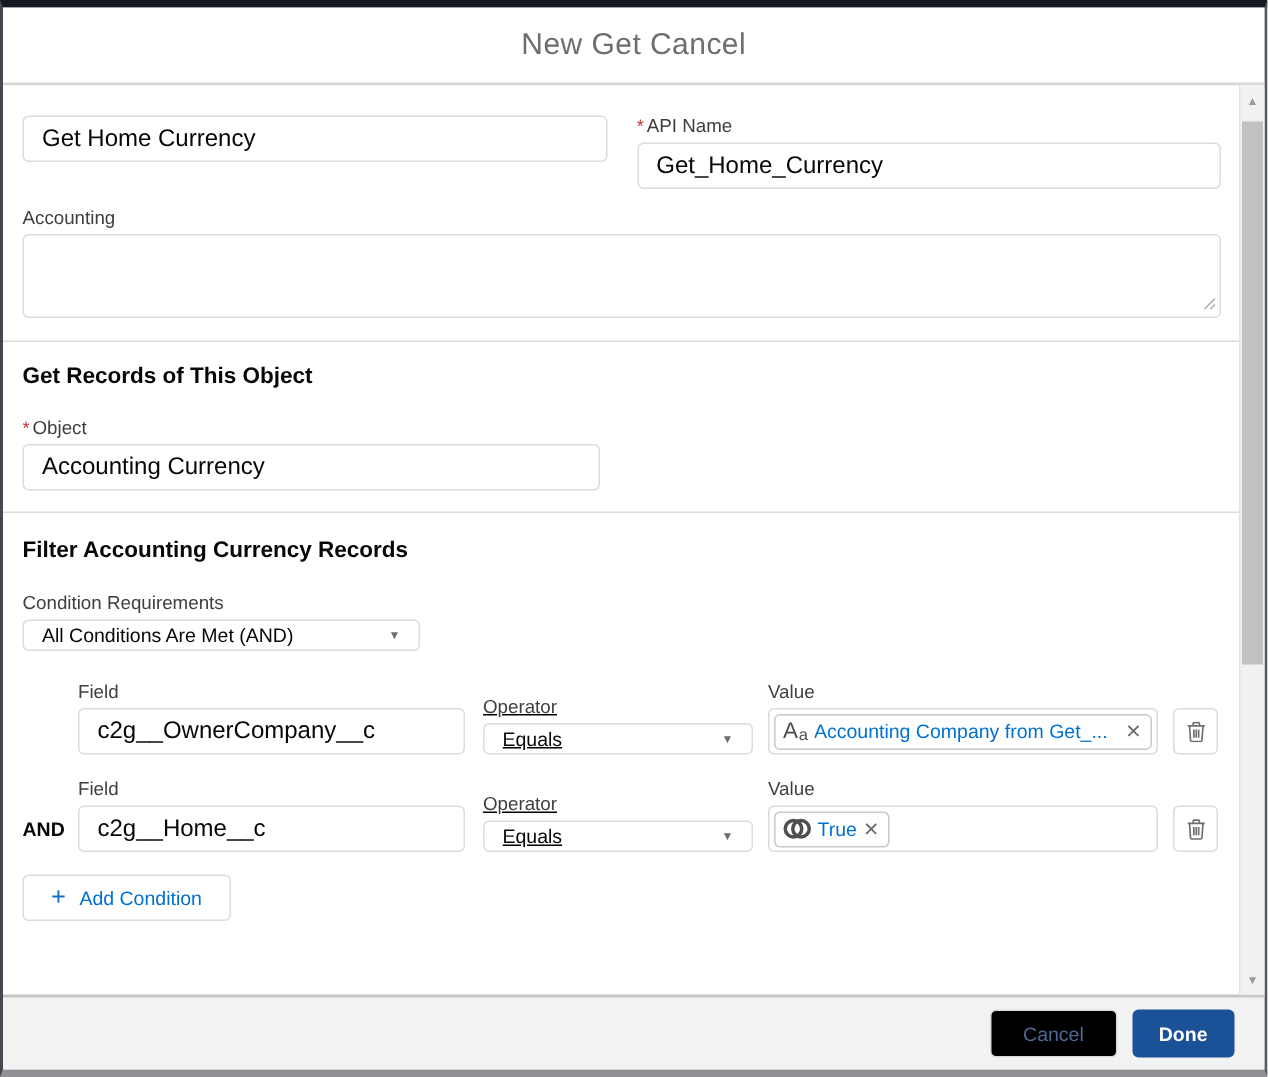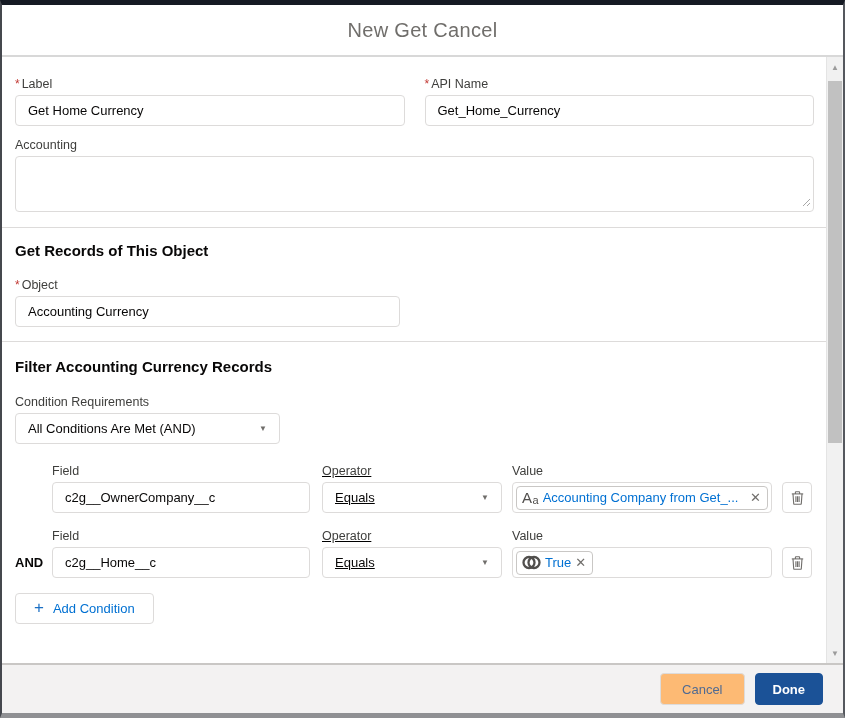--- a/index.html
+++ b/index.html
@@ -29,21 +29,21 @@
   .intro { margin-top:18px; font-size:13px; color:#080707; }
 
   .form-grid { margin-top:20px; display:flex; gap:20px; }
   .form-col { flex:1 1 0; }
 
   .field-label { display:block; font-size:12.5px; color:#3e3e3c; margin-bottom:4px; }
   .req { color:#c23934; margin-right:2px; font-size:12px; }
 
   .text-input {
     width:100%; height:31px; border:1px solid #dddbda; border-radius:4px;
-    padding:0 12px; font-size:13px; color:#080707; background:#fff;
+    padding:0 12px; font-size:16px; color:#080707; background:#fff;
     font-family:inherit; outline:none;
   }
 
   .description-block { margin-top:12px; }
   .textarea-wrap { position:relative; }
   .desc-textarea {
     width:100%; height:56px; border:1px solid #dddbda; border-radius:4px;
     resize:none; font-family:inherit; font-size:13px; padding:6px 12px; outline:none;
     display:block;
   }
@@ -52,21 +52,21 @@
   .divider { border:0; border-top:1px solid #dddbda; margin:15px -12px 0 -13px; }
   .divider.d2 { margin-top:14px; }
 
   .section-heading { margin-top:14px; font-size:15px; font-weight:700; color:#080707; }
   .section-heading.filter { margin-top:16px; }
 
   .object-block { margin-top:19px; width:385px; }
 
   .cr-block { margin-top:20px; width:265px; }
 
-  .select-box { position:relative; width:100%; height:31px; border:1px solid #dddbda;
+  .select-box { position:relative; width:100%; height:21px; border:1px solid #dddbda;
     border-radius:4px; background:#fff; display:flex; align-items:center; padding:0 30px 0 12px;
     cursor:pointer; }
   .select-text { font-size:13px; color:#080707; white-space:nowrap; overflow:hidden; }
   .select-arrow { position:absolute; right:12px; top:50%; transform:translateY(-50%);
     font-size:8px; color:#706e6b; line-height:1; }
 
   
   .conditions { margin-top:20px; }
   .cond-row { display:flex; align-items:flex-end; }
   .cond-row + .cond-row { margin-top:16px; }
@@ -106,39 +106,38 @@
   .scrollbar { flex:0 0 17px; background:#f1f1f1; border-left:1px solid #e4e4e4; position:relative; }
   .sb-up, .sb-down { position:absolute; left:0; right:0; height:16px; display:flex;
     align-items:center; justify-content:center; color:#9b9b9b; font-size:8px; cursor:pointer; }
   .sb-up { top:2px; } .sb-down { bottom:2px; }
   .sb-thumb { position:absolute; top:24px; left:1px; right:1px; height:362px; background:#c1c1c1; cursor:pointer; }
 
   
   .modal-footer { flex:0 0 50px; background:#f3f2f2; border-top:2px solid #c9c7c5;
     display:flex; align-items:center; justify-content:flex-end; gap:10px; padding-right:20px; }
   .btn { height:32px; border-radius:4px; font-size:13px; font-family:inherit; cursor:pointer; }
-  .btn-neutral { background:#fdba74; border:1px solid #dddbda; color:#4f6a92; padding:0 21px; }
+  .btn-neutral { background:#000000; border:1px solid #dddbda; color:#4f6a92; padding:0 21px; }
   .btn-brand { background:#1b5297; border:1px solid #1b5297; color:#fff; font-weight:700; padding:0 17px; }
 </style>
 </head>
 <body>
 
 <div class="frame">
 
   <div class="modal-header">
     <div class="modal-title">New Get Cancel</div>
   </div>
 
   <div class="modal-body">
     <div class="content">
 
 
       <div class="form-grid">
         <div class="form-col">
-          <span class="field-label"><span class="req">*</span><span>Label</span></span>
           <input class="text-input" type="text" value="Get Home Currency" style="">
         </div>
         <div class="form-col">
           <span class="field-label"><span class="req">*</span><span>API Name</span></span>
           <input class="text-input" type="text" value="Get_Home_Currency" style="">
         </div>
       </div>
 
       <div class="description-block">
         <span class="field-label">Accounting</span>

